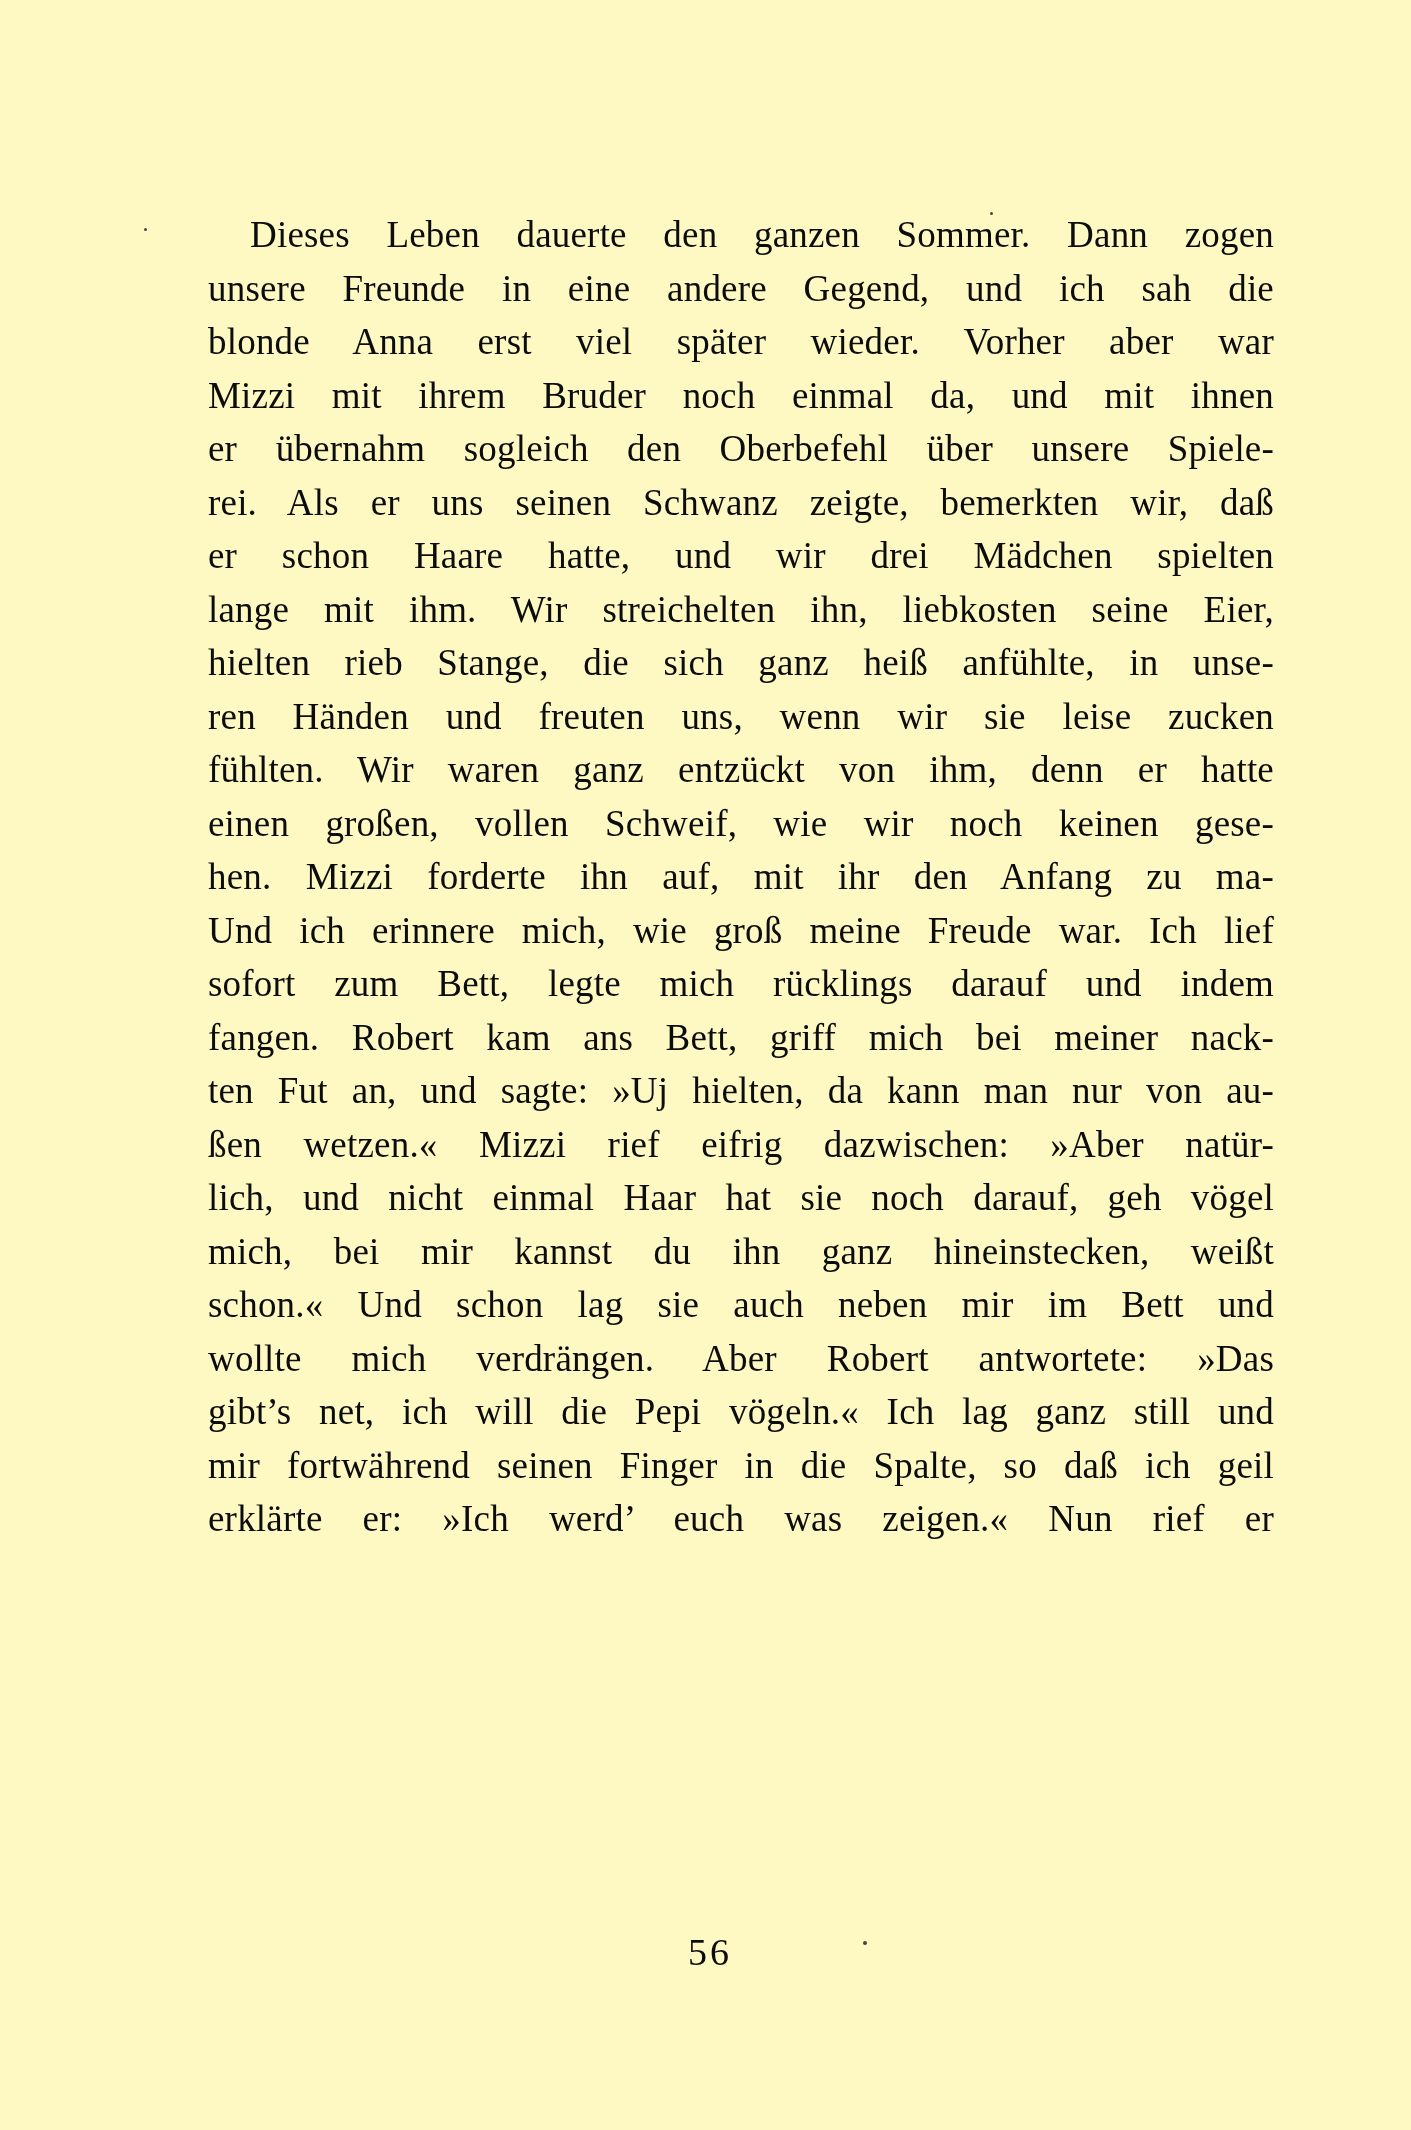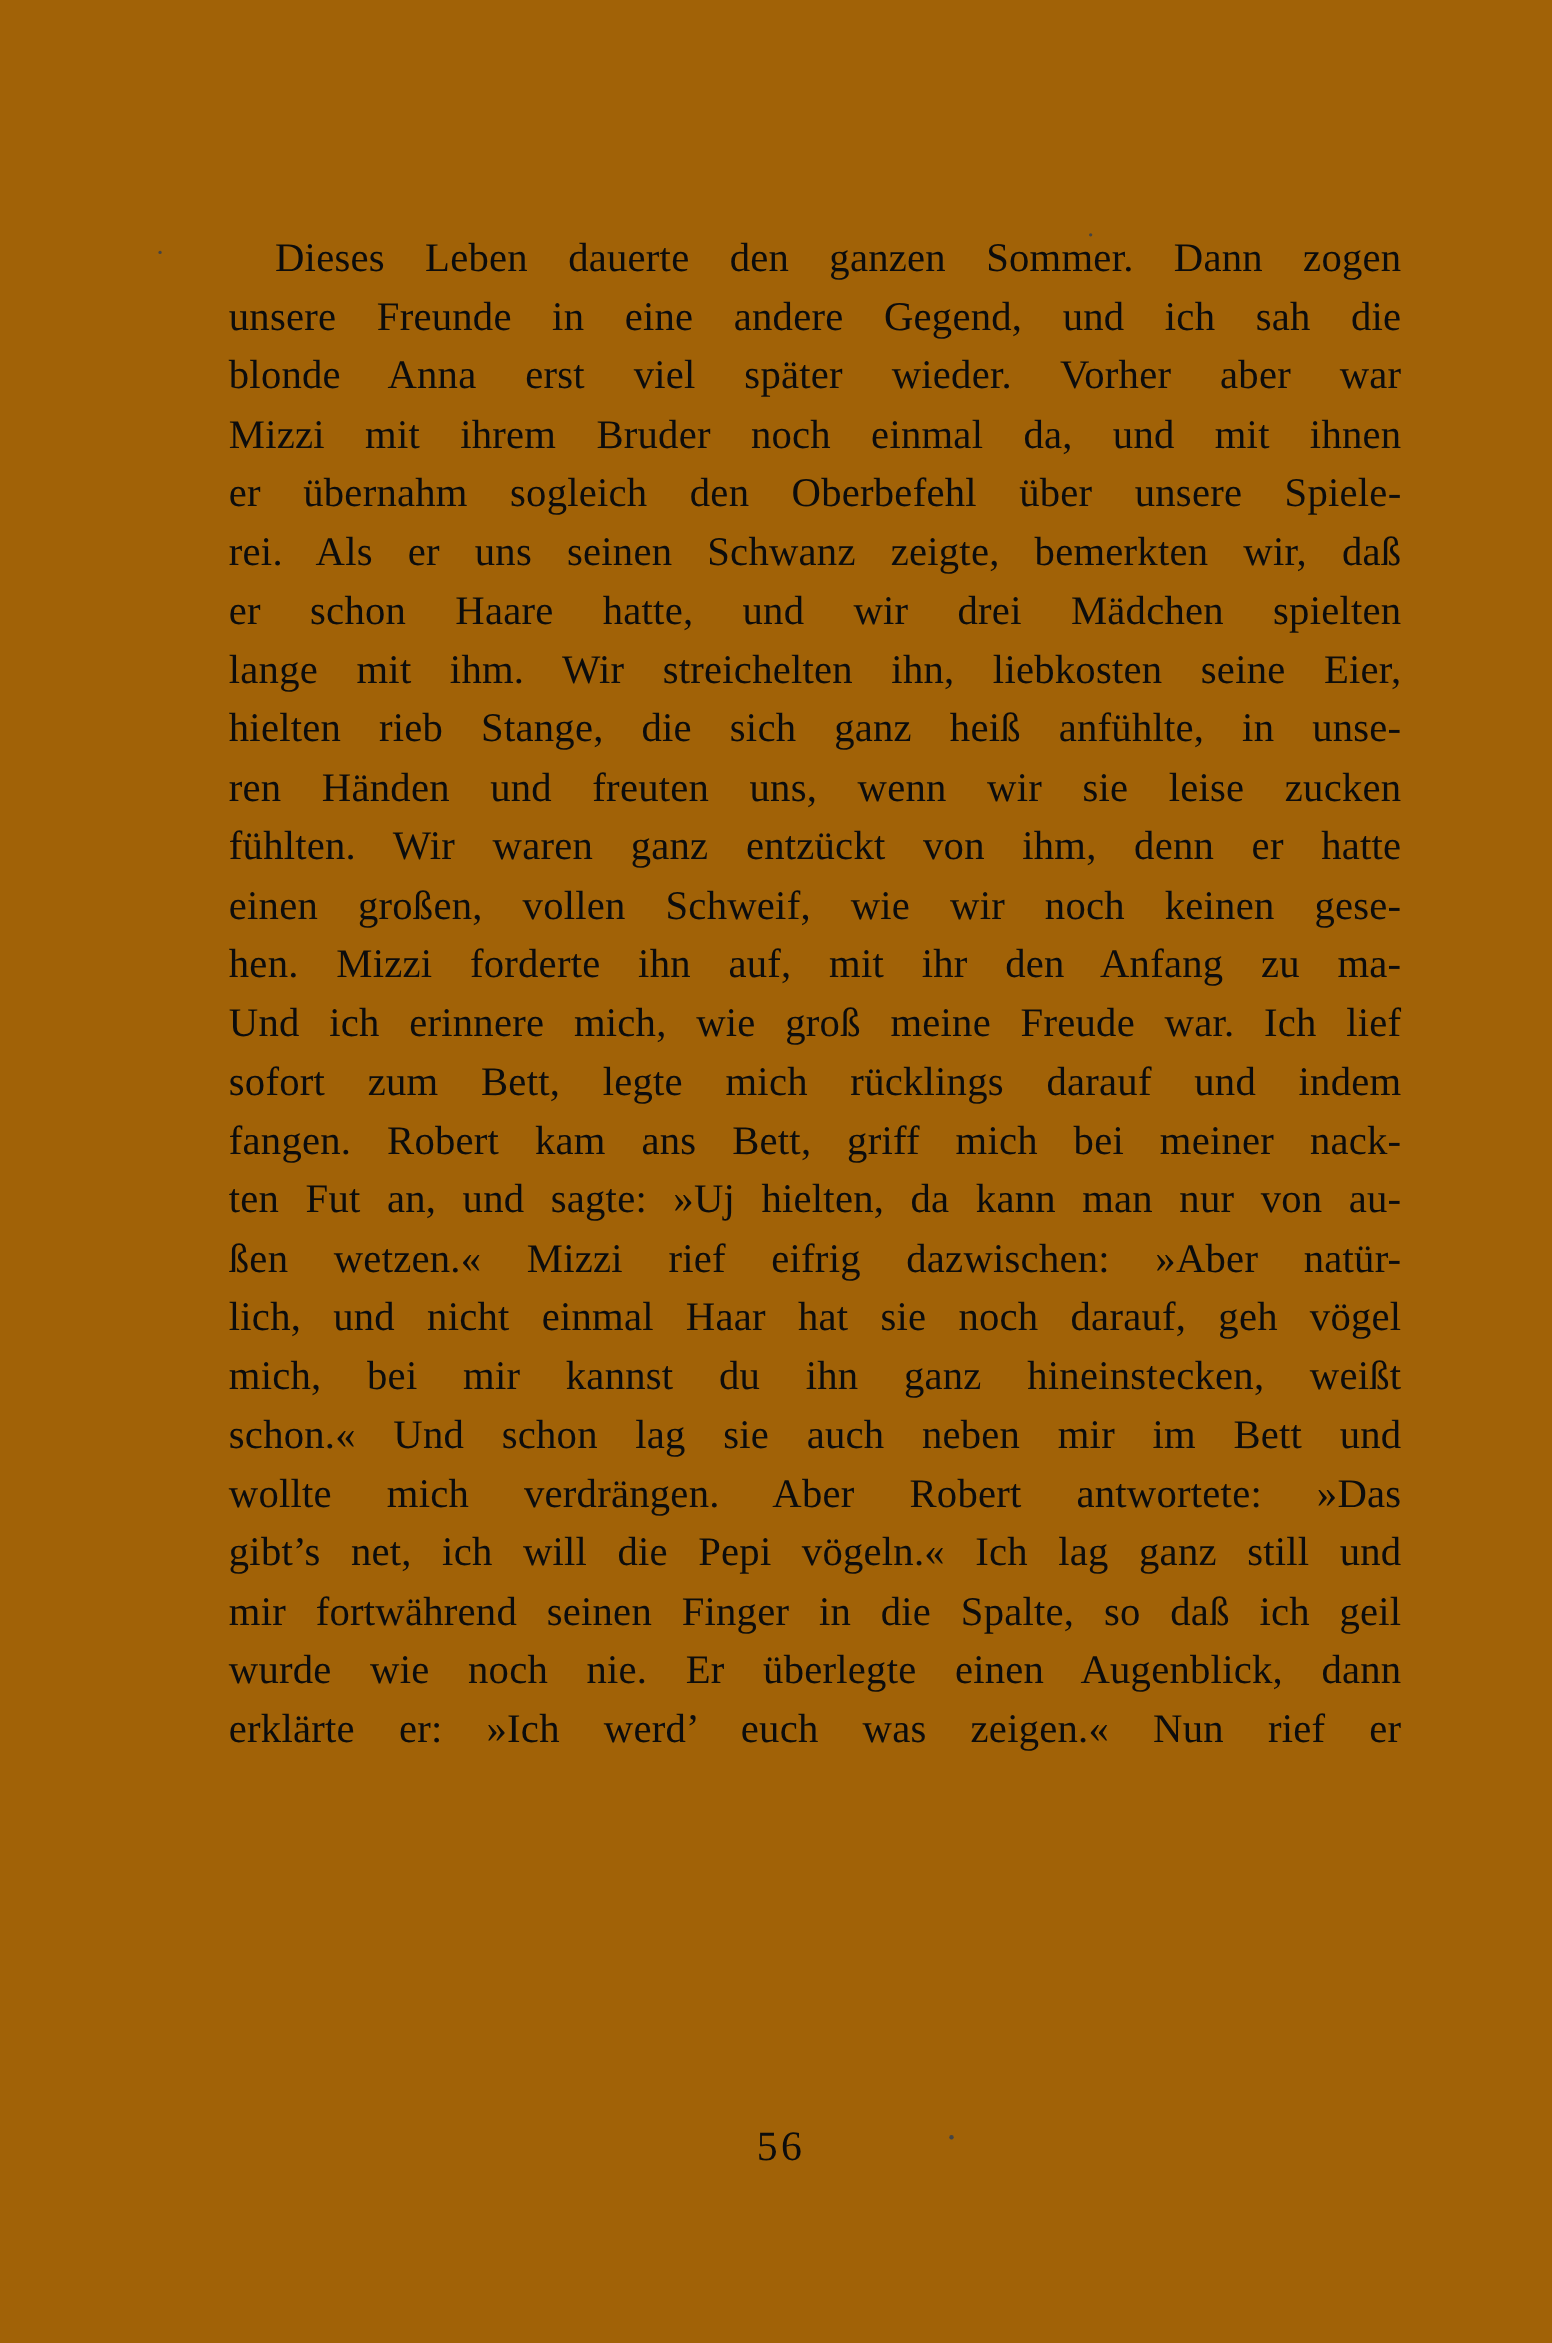--- a/index.html
+++ b/index.html
@@ -4,21 +4,21 @@
 <style>
   html, body {
     margin: 0;
     padding: 0;
     background: #ffffff;
   }
   .page {
     position: relative;
     width: 1411px;
     height: 2130px;
-    background: #a16207;
+    background: #fef9c3;
     font-family: "Liberation Serif", "DejaVu Serif", serif;
     color: #0c0c0c;
     overflow: hidden;
   }
   .text-block {
     position: absolute;
     left: 208px;
     top: 208px;
     width: 1066px;
   }
@@ -77,21 +77,20 @@
       <div class="text-line">sofort zum Bett, legte mich rücklings darauf und indem</div>
       <div class="text-line">fangen. Robert kam ans Bett, griff mich bei meiner nack-</div>
       <div class="text-line">ten Fut an, und sagte: »Uj hielten, da kann man nur von au-</div>
       <div class="text-line">ßen wetzen.« Mizzi rief eifrig dazwischen: »Aber natür-</div>
       <div class="text-line">lich, und nicht einmal Haar hat sie noch darauf, geh vögel</div>
       <div class="text-line">mich, bei mir kannst du ihn ganz hineinstecken, weißt</div>
       <div class="text-line">schon.« Und schon lag sie auch neben mir im Bett und</div>
       <div class="text-line">wollte mich verdrängen. Aber Robert antwortete: »Das</div>
       <div class="text-line">gibt’s net, ich will die Pepi vögeln.« Ich lag ganz still und</div>
       <div class="text-line">mir fortwährend seinen Finger in die Spalte, so daß ich geil</div>
-      <div class="text-line">wurde wie noch nie. Er überlegte einen Augenblick, dann</div>
       <div class="text-line">erklärte er: »Ich werd’ euch was zeigen.« Nun rief er</div>
     </div>
 
   <div class="page-number">56</div>
 
   <div class="speck s1"></div>
   <div class="speck s2"></div>
   <div class="speck s3"></div>
 </div>
 

